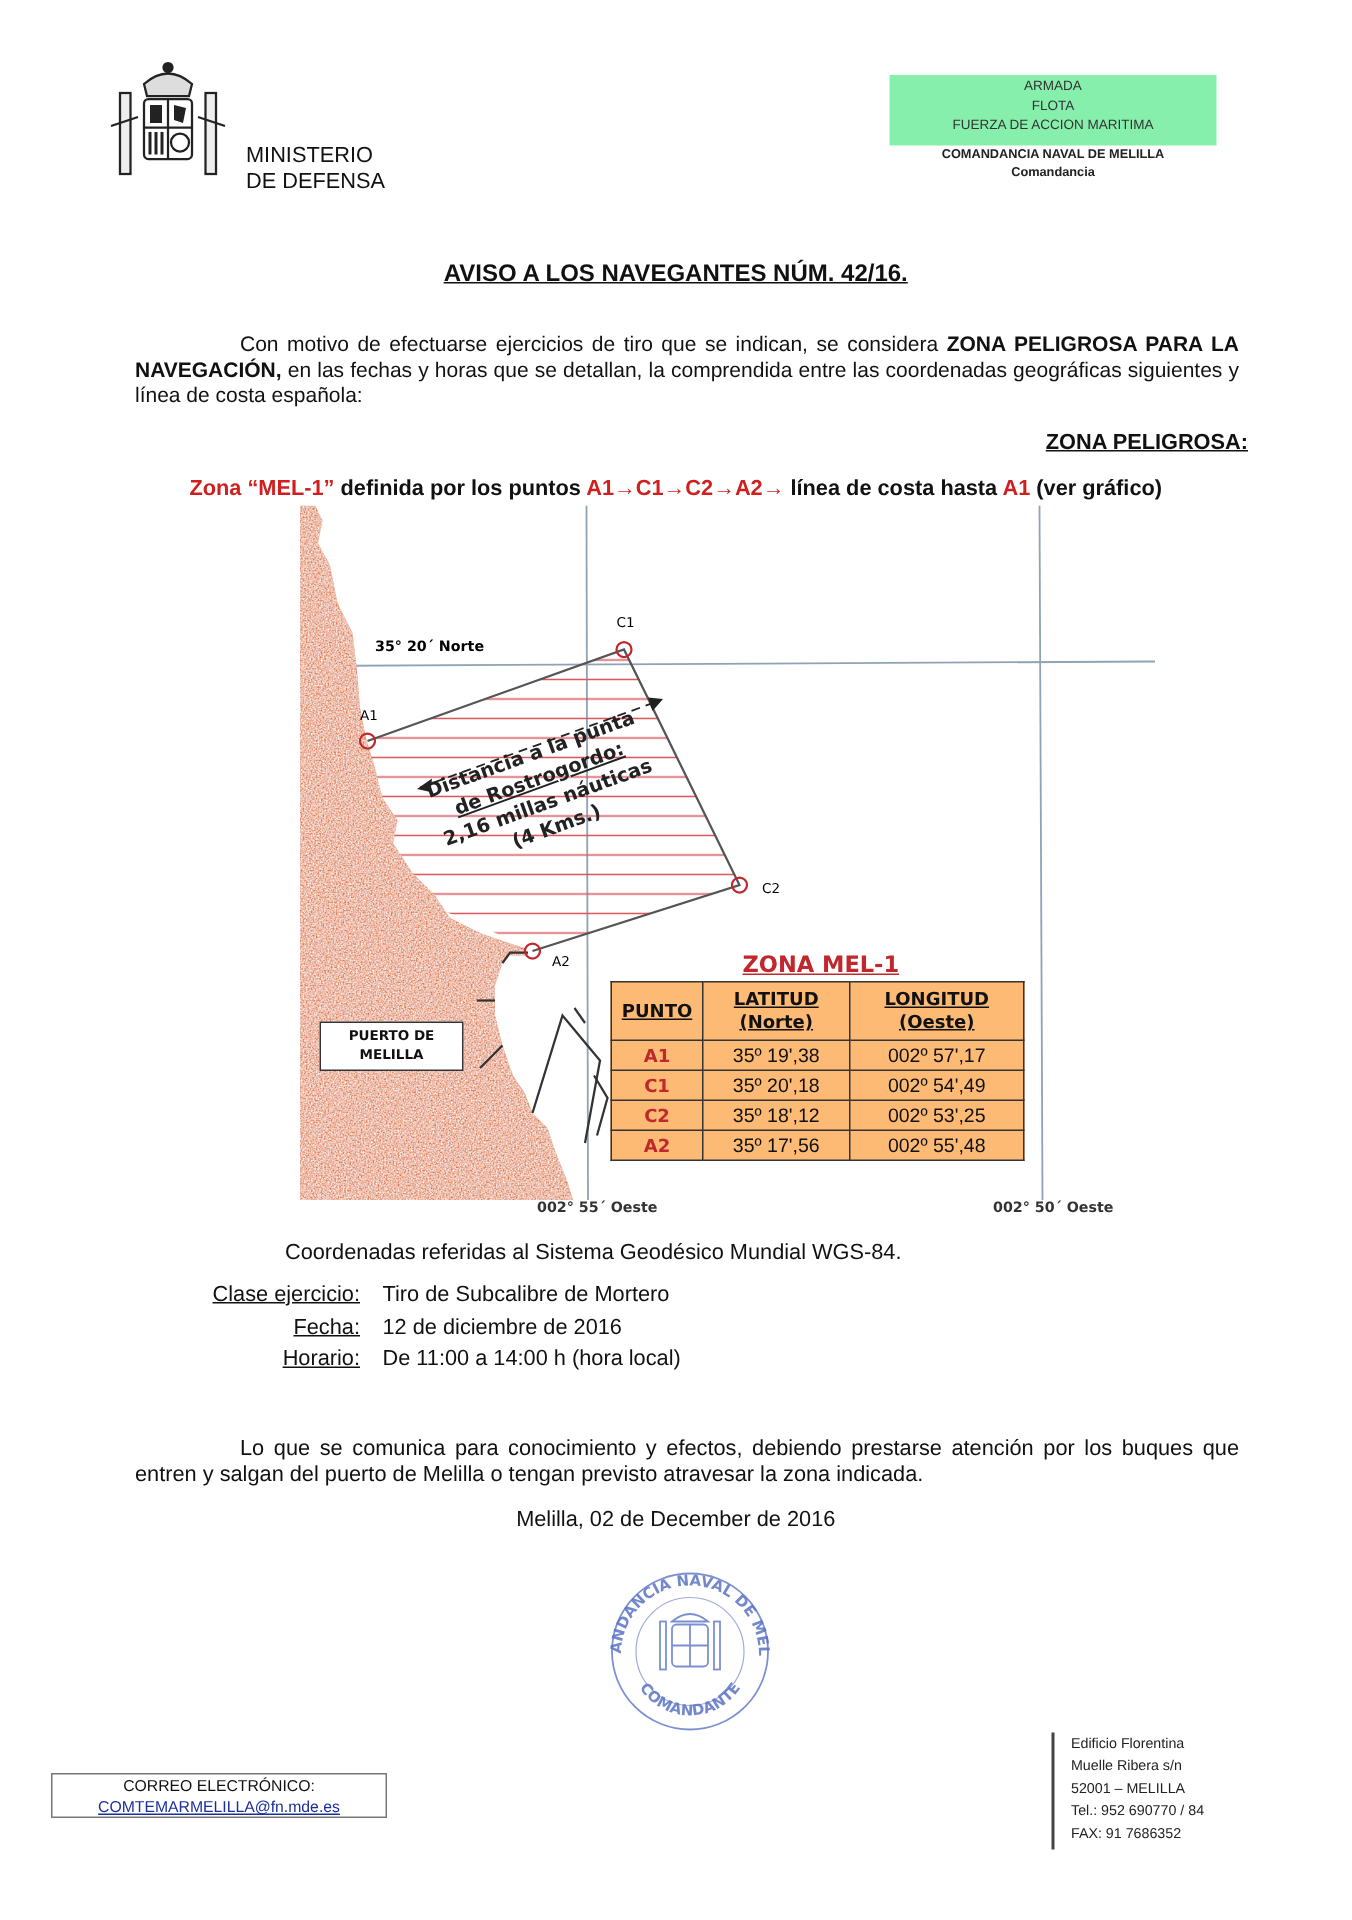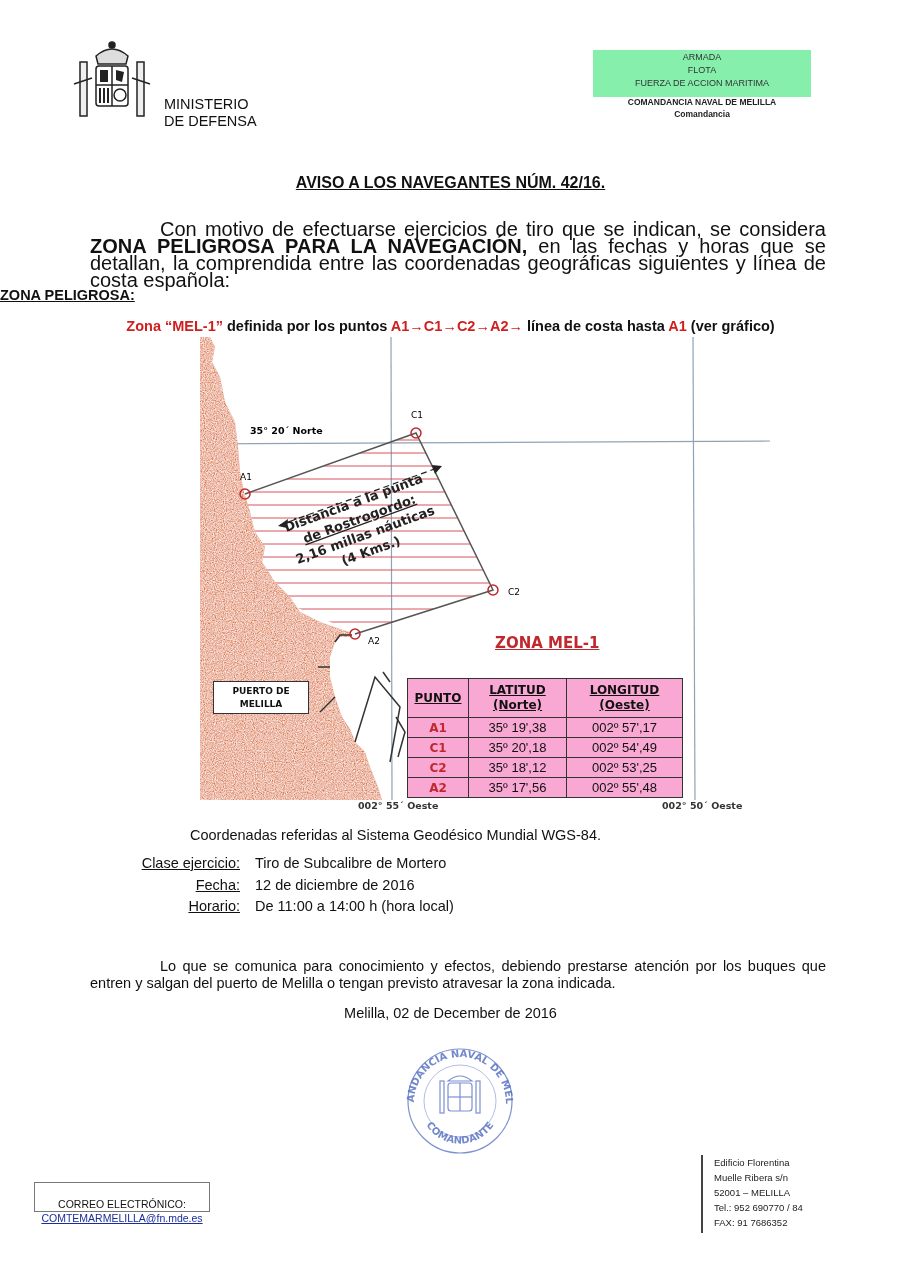--- a/index.html
+++ b/index.html
@@ -6,23 +6,23 @@
   body { width:901px; height:1280px; position:relative; overflow:hidden;
          font-family:"Liberation Sans", sans-serif; color:#111; }
   .abs { position:absolute; }
   .ministry { left:164px; top:96px; font-size:14.5px; line-height:17px; color:#111; }
   .gray-box { left:593px; top:50px; width:218px; height:46px; background:#86efac;
               font-size:9px; line-height:13px; text-align:center; color:#333; padding-top:1px; }
   .command { left:593px; top:96px; width:218px; text-align:center; font-size:8.5px;
              font-weight:bold; line-height:12px; color:#222; }
   .title { left:0; width:901px; top:174px; text-align:center; font-size:16px; font-weight:bold;
            text-decoration:underline; }
-  .intro { left:90px; width:736px; top:221px; font-size:20px; line-height:17px; text-align:justify; }
+  .intro { left:90px; width:736px; top:221px; font-size:14px; line-height:17px; text-align:justify; }
   .intro .indent { display:inline-block; width:70px; }
-  .subtitle { left:0; width:832px; top:287px; text-align:left; font-size:14.5px;
+  .subtitle { left:0; width:832px; top:287px; text-align:right; font-size:14.5px;
               font-weight:bold; text-decoration:underline; }
   .zone-def { left:0; width:901px; top:318px; text-align:center; font-size:14.5px; font-weight:bold; }
   .red { color:#d01f1f; }
   .map { left:200px; top:337px; width:570px; height:463px; }
   .map-label { font-family:"DejaVu Sans", sans-serif; font-weight:bold; font-size:9.5px; color:#333; }
   .pt-label { font-family:"DejaVu Sans", sans-serif; font-size:9px; color:#c0282d; }
   .coord-table { left:407px; top:654px; border-collapse:collapse; font-size:13px; }
   .coord-table td, .coord-table th { border:1px solid #333; padding:0; text-align:center; height:19px; }
   .coord-table th { font-family:"DejaVu Sans", sans-serif; font-weight:bold; font-size:12px;
                     text-decoration:underline; line-height:15px; height:38px; }
@@ -33,22 +33,22 @@
             font-family:"DejaVu Sans", sans-serif; font-size:9px; font-weight:bold; text-align:center;
             line-height:13px; padding-top:3px; box-sizing:border-box; }
   .lon-label { font-family:"DejaVu Sans", sans-serif; font-weight:bold; font-size:9.5px; color:#333; }
   .wgs { left:0; width:791px; top:827px; text-align:center; font-size:14.5px; }
   .details { left:90px; top:853px; font-size:14.5px; line-height:21.5px; }
   .details .row { display:flex; }
   .details .lbl { width:150px; text-align:right; text-decoration:underline; margin-right:15px; }
   .closing { left:90px; width:736px; top:958px; font-size:14.5px; line-height:17px; text-align:justify; }
   .closing .indent { display:inline-block; width:70px; }
   .dateline { left:0; width:901px; top:1005px; text-align:center; font-size:14.5px; }
-  .email-box { left:34px; top:1182px; width:176px; height:30px; border:1px solid #777;
-               text-align:center; font-size:10.5px; line-height:14px; box-sizing:border-box; padding-top:14px; }
+  .email-box { left:34px; top:1182px; width:224px; height:30px; border:1px solid #777;
+               text-align:center; font-size:10.5px; line-height:14px; box-sizing:border-box; padding-top:1px; }
   .email-link { color:#1a2d9c; text-decoration:underline; }
   .address { left:714px; top:1155px; font-size:9.5px; line-height:15px; color:#222; }
   .addr-bar { left:701px; top:1155px; width:1.5px; height:78px; background:#444; }
 </style>
 </head>
 <body>
 
 <svg class="abs" style="left:66px;top:38px" width="92" height="84" viewBox="0 0 92 84">
   <g fill="none" stroke="#222" stroke-width="1.5">
     <path d="M30 18 Q46 4 62 18 L60 26 L32 26 Z" fill="#ddd"></path>
@@ -154,21 +154,21 @@
   <polygon points="242,129 232,128 235,137" fill="#222"></polygon>
 </svg>
 
 <div class="abs zona-title">ZONA MEL-1</div>
 
 <div class="abs puerto">
   <div>PUERTO DE</div>
   <div>MELILLA</div>
 </div>
 
-<table class="abs coord-table" style="background:#f9a8d4;margin-top:24px;">
+<table class="abs coord-table" style="background:#fdba74;">
   <tbody>
       <tr>
     <th style="width:60px">PUNTO</th>
     <th style="width:97px">
           <div>LATITUD</div>
           <div>(Norte)</div>
         </th>
     <th style="width:115px">
           <div>LONGITUD</div>
           <div>(Oeste)</div>

